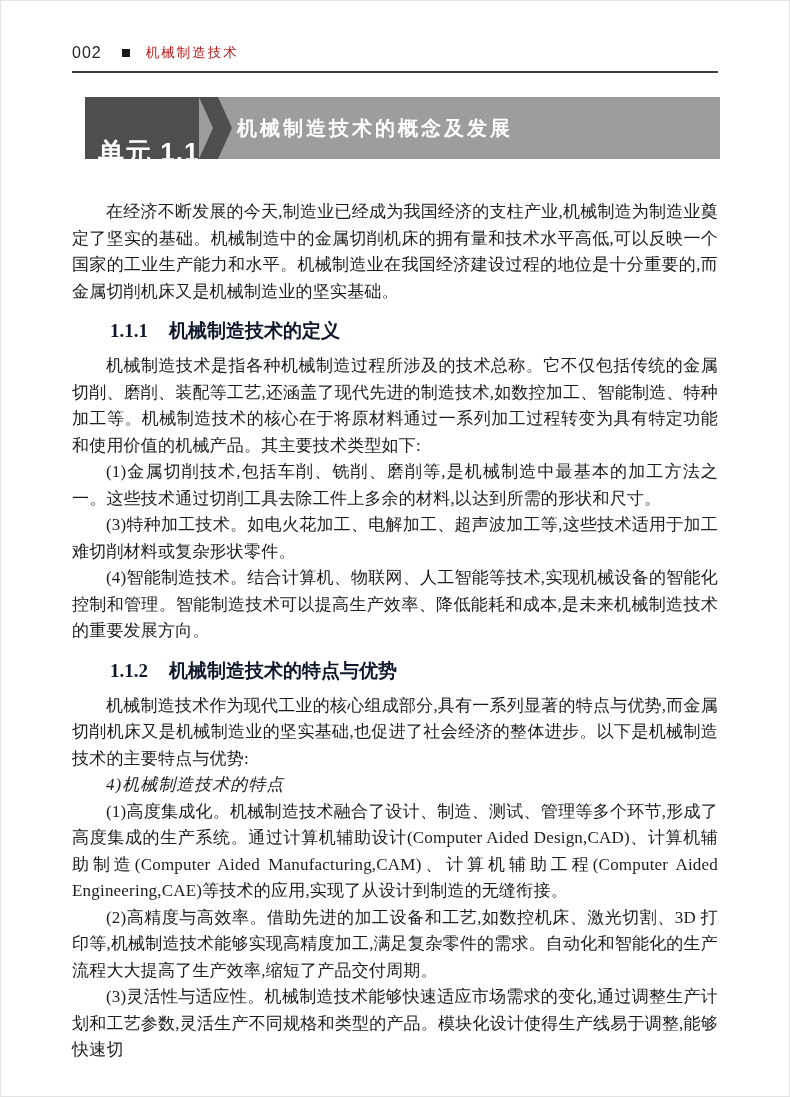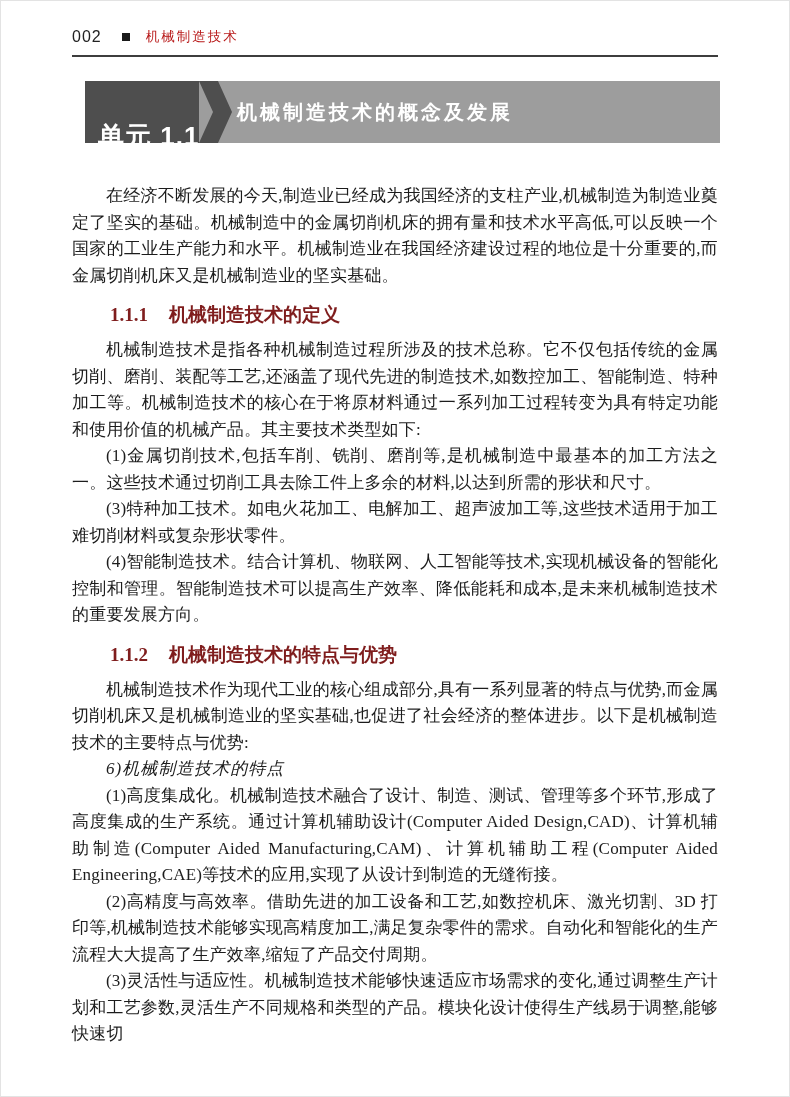--- a/index.html
+++ b/index.html
@@ -12,21 +12,21 @@
     box-shadow: inset 0 0 0 1px #e3e3e3;
     font-family: "Liberation Serif", "DejaVu Serif", serif;
     color: #1c1c1c;
   }
   .content { padding: 0 72px; }
 
   
   .running-head {
     display: flex;
     align-items: center;
-    padding-top: 28px;
+    padding-top: 44px;
     font-family: "Liberation Sans", "DejaVu Sans", sans-serif;
   }
   .page-number { font-size: 16px; letter-spacing: 1px; color: #222; }
   .head-bullet {
     width: 8px; height: 8px; background: #1a1a1a;
     display: inline-block; margin: 0 16px 0 20px;
   }
   .head-title { font-size: 13.5px; color: #b91c1c; letter-spacing: 2px; }
   .head-rule { border-bottom: 2px solid #3d3d3d; margin-top: 9px; }
 
@@ -59,21 +59,21 @@
     text-align: justify;
     text-indent: 2em;
     letter-spacing: 0.2px;
   }
   .sec-head {
     margin: 12px 0 8px 0;
     padding-left: 2em;
     font-size: 19px;
     line-height: 28px;
     font-weight: bold;
-    color: #7f1d1d;
+    color: #0f172a;
   }
   .sec-head .sec-title { margin-left: 1.1em; }
   .sub-head {
     margin: 0;
     font-size: 17px;
     line-height: 26.5px;
     text-indent: 2em;
     font-style: italic;
     letter-spacing: 1px;
   }
@@ -112,20 +112,20 @@
       <p class="para">机械制造技术是指各种机械制造过程所涉及的技术总称。它不仅包括传统的金属切削、磨削、装配等工艺,还涵盖了现代先进的制造技术,如数控加工、智能制造、特种加工等。机械制造技术的核心在于将原材料通过一系列加工过程转变为具有特定功能和使用价值的机械产品。其主要技术类型如下:</p>
       <p class="para">(1)金属切削技术,包括车削、铣削、磨削等,是机械制造中最基本的加工方法之一。这些技术通过切削工具去除工件上多余的材料,以达到所需的形状和尺寸。</p>
       <p class="para">(3)特种加工技术。如电火花加工、电解加工、超声波加工等,这些技术适用于加工难切削材料或复杂形状零件。</p>
       <p class="para">(4)智能制造技术。结合计算机、物联网、人工智能等技术,实现机械设备的智能化控制和管理。智能制造技术可以提高生产效率、降低能耗和成本,是未来机械制造技术的重要发展方向。</p>
 
       <h3 class="sec-head">
         <span class="sec-num">1.1.2</span><span class="sec-title">机械制造技术的特点与优势</span>
       </h3>
 
       <p class="para">机械制造技术作为现代工业的核心组成部分,具有一系列显著的特点与优势,而金属切削机床又是机械制造业的坚实基础,也促进了社会经济的整体进步。以下是机械制造技术的主要特点与优势:</p>
-      <p class="sub-head">6)机械制造技术的特点</p>
+      <p class="sub-head">4)机械制造技术的特点</p>
       <p class="para">(1)高度集成化。机械制造技术融合了设计、制造、测试、管理等多个环节,形成了高度集成的生产系统。通过计算机辅助设计(Computer Aided Design,CAD)、计算机辅助制造(Computer Aided Manufacturing,CAM)、计算机辅助工程(Computer Aided Engineering,CAE)等技术的应用,实现了从设计到制造的无缝衔接。</p>
       <p class="para">(2)高精度与高效率。借助先进的加工设备和工艺,如数控机床、激光切割、3D 打印等,机械制造技术能够实现高精度加工,满足复杂零件的需求。自动化和智能化的生产流程大大提高了生产效率,缩短了产品交付周期。</p>
       <p class="para">(3)灵活性与适应性。机械制造技术能够快速适应市场需求的变化,通过调整生产计划和工艺参数,灵活生产不同规格和类型的产品。模块化设计使得生产线易于调整,能够快速切</p>
 
     </div>
   </div>
 </div>
 
 </body></html>

